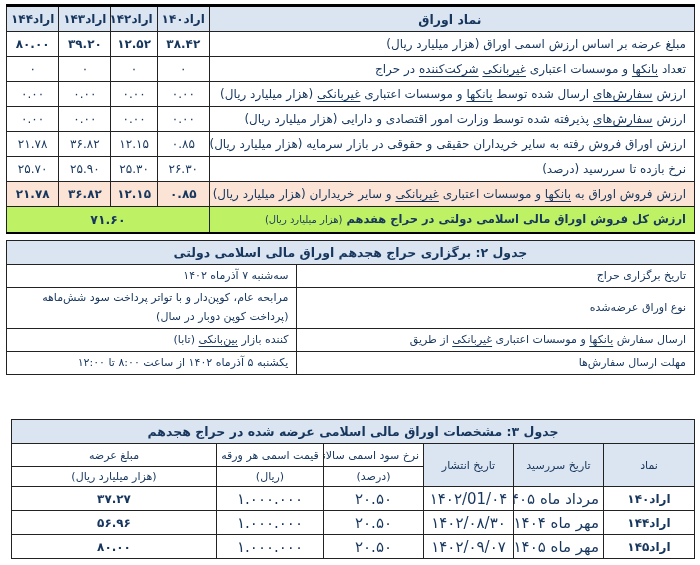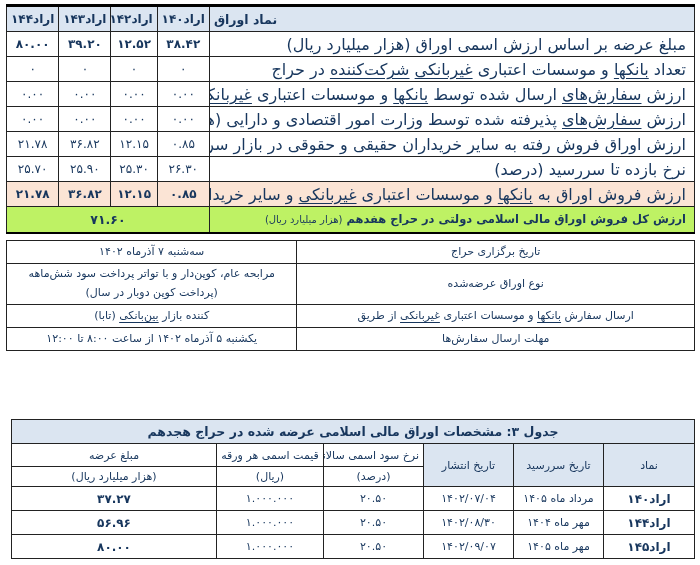--- a/index.html
+++ b/index.html
@@ -24,44 +24,44 @@
     text-decoration-color:#e60000;text-decoration-thickness:1px;
     text-underline-offset:3px;
     text-decoration:underline;
   }
   
   .t1{top:4px;width:689px;border-top:3px solid #000;border-bottom:2px solid #000;}
   .t1 tr{height:25px;}
   .t1 tr.hdr{height:26px;}
   .t1 tr.total{height:26px;}
   .t1 th{background:#dbe5f1;font-weight:bold;font-size:12px;text-align:center;white-space:nowrap;}
-  .t1 th.lbl{text-align:left;font-size:12.5px;padding-right:8px;}
-  .t1 td.lbl{text-align:right;font-size:16px;padding:1px 8px 1px 3px;white-space:nowrap;}
+  .t1 th.lbl{text-align:center;font-size:12.5px;padding-right:8px;}
+  .t1 td.lbl{text-align:right;font-size:12px;padding:1px 8px 1px 3px;white-space:nowrap;}
   .t1 td.num{text-align:center;font-size:12px;white-space:nowrap;}
   .t1 tr.hl td{background:#fbe4d5;}
   .t1 tr.hl td.num{font-weight:bold;}
   .t1 tr.r1 td.num{font-weight:bold;}
   .t1 tr.total td{background:#bef264;}
   .t1 tr.total td.lbl{font-size:11.5px;padding-left:40px;}
   .t1 tr.total td.num{font-weight:bold;font-size:12.5px;}
   
   .t2{top:240px;width:689px;}
   .t2 th.title{background:#dbe5f1;font-weight:bold;font-size:12.5px;text-align:center;height:21px;white-space:nowrap;}
-  .t2 td{font-size:11px;text-align:center;line-height:1.7;padding:1px 8px;}
+  .t2 td{font-size:11px;line-height:1.7;padding:1px 8px;}
   .t2 tr.s{height:23px;}
   .t2 tr.d{height:41px;}
   
   .t3{top:419px;width:615px;}
   .t3 th.title{background:#dbe5f1;font-weight:bold;font-size:12.5px;text-align:center;height:21px;white-space:nowrap;}
   .t3 th{font-weight:normal;font-size:11px;text-align:center;white-space:nowrap;}
   .t3 th.blue{background:#dbe5f1;}
   .t3 tr.ha{height:23px;}
   .t3 tr.hb{height:20px;}
   .t3 tr.dr{height:24px;}
-  .t3 td{font-size:11px;text-align:center;white-space:nowrap;}
+  .t3 td{font-size:15px;text-align:center;white-space:nowrap;}
   .t3 td.strong{font-weight:bold;font-size:12px;}
 </style>
 </head>
 <body>
 
 <table class="tbl t1">
   <colgroup>
       <col style="width:483px">
       <col style="width:52px">
       <col style="width:46px">
@@ -131,20 +131,23 @@
     </tr>
   </tbody>
 </table>
 
 <table class="tbl t2">
   <colgroup>
       <col style="width:397px">
       <col style="width:290px">
     </colgroup>
   <tbody>
+    <tr>
+      <th class="title" colspan="2">جدول ۲: برگزاری حراج هجدهم اوراق مالی اسلامی دولتی</th>
+    </tr>
     <tr class="s">
       <td><span>تاریخ برگزاری حراج</span></td>
       <td><span>سه‌شنبه ۷ آذرماه ۱۴۰۲</span></td>
     </tr>
     <tr class="d">
       <td><span>نوع اوراق عرضه‌شده</span></td>
       <td><span>مرابحه عام، کوپن‌دار و با تواتر پرداخت سود شش‌ماهه</span><br><span>(پرداخت کوپن دوبار در سال)</span></td>
     </tr>
     <tr class="s">
       <td><span>ارسال سفارش </span><span class="sq">بانکها</span><span> و موسسات اعتباری </span><span class="sq">غیربانکی</span><span> از طریق</span></td>
@@ -179,21 +182,21 @@
       <th>مبلغ عرضه</th>
     </tr>
     <tr class="hb">
       <th>(درصد)</th>
       <th>(ریال)</th>
       <th>(هزار میلیارد ریال)</th>
     </tr>
     <tr class="dr">
       <td class="strong">اراد۱۴۰</td>
       <td>مرداد ماه ۱۴۰۵</td>
-      <td>۱۴۰۲/۰۷/۰۴</td>
+      <td>۱۴۰۲/01/۰۴</td>
       <td>۲۰.۵۰</td>
       <td>۱.۰۰۰.۰۰۰</td>
       <td class="strong">۳۷.۲۷</td>
     </tr>
     <tr class="dr">
       <td class="strong">اراد۱۴۴</td>
       <td>مهر ماه ۱۴۰۴</td>
       <td>۱۴۰۲/۰۸/۳۰</td>
       <td>۲۰.۵۰</td>
       <td>۱.۰۰۰.۰۰۰</td>

